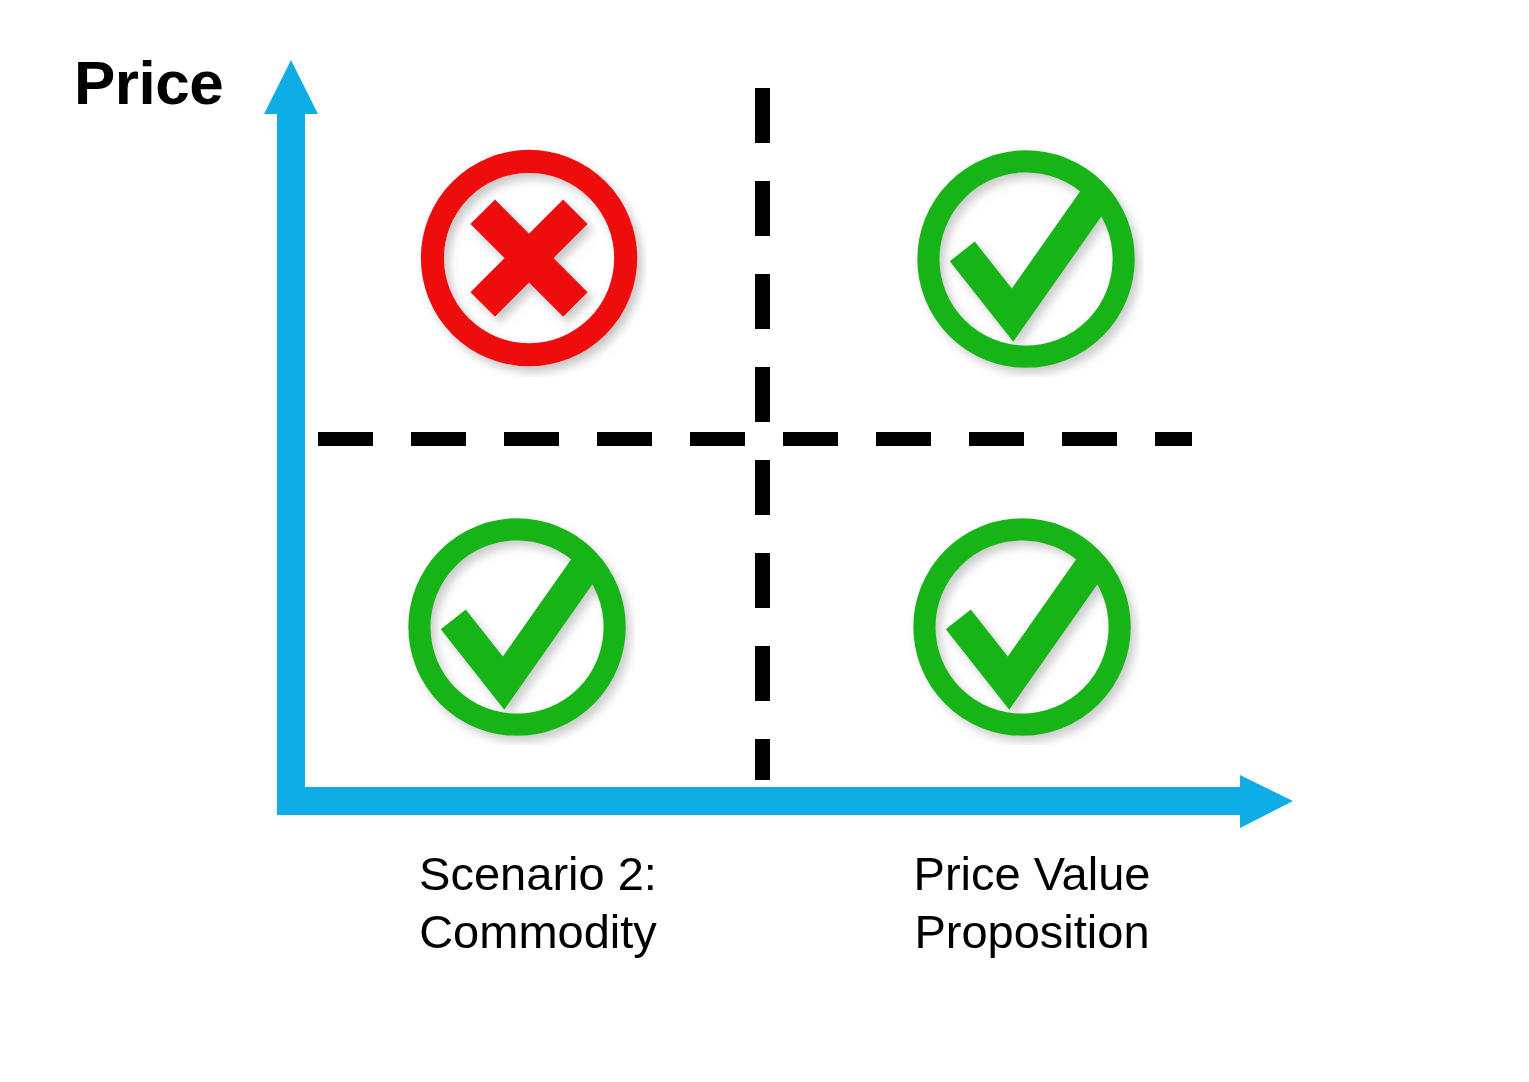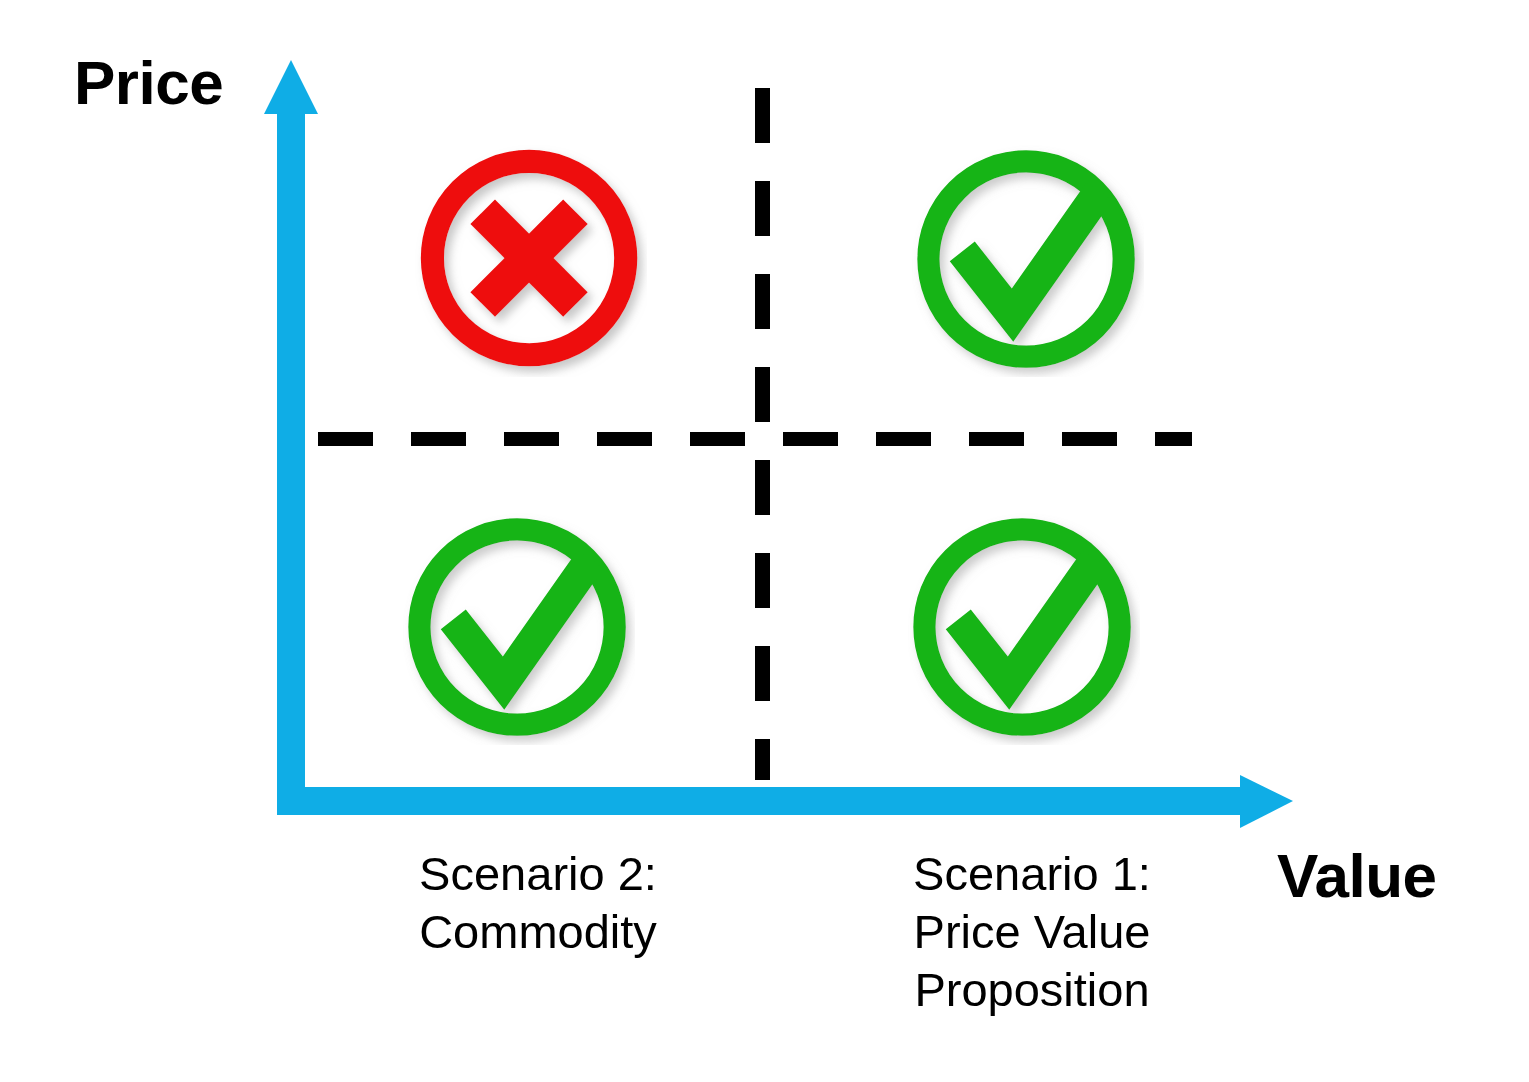--- a/index.html
+++ b/index.html
@@ -118,21 +118,20 @@
     </g>
 
     <g>
       <rect x="277" y="787" width="966" height="28" fill="#0FADE6"></rect>
       <polygon points="1293,801 1240,775 1240,828" fill="#0FADE6"></polygon>
     </g>
   </svg>
 
   <div class="axis-title" id="price-title">Price</div>
 
-  <div class="axis-title" id="value-title">Value</div>
 
   <div class="divider" id="divider-horizontal"></div>
   <div class="divider" id="divider-vertical"></div>
 
   <div class="status-icon" id="icon-top-left">
     <svg viewBox="0 0 240 240" xmlns="http://www.w3.org/2000/svg">
       <defs>
         <filter id="sh1" x="-25%" y="-25%" width="160%" height="160%">
           <feDropShadow dx="5" dy="6" stdDeviation="5" flood-color="#9a9a9a" flood-opacity="0.55"></feDropShadow>
         </filter>
@@ -188,18 +187,17 @@
       </g>
     </svg>
   </div>
 
   <div class="caption" id="caption-left">
     <span class="caption-head">Scenario 2:</span>
     <span class="caption-line">Commodity</span>
   </div>
 
   <div class="caption" id="caption-right">
-    <span class="caption-head">Scenario 1:</span>
     <span class="caption-line">Price Value</span>
     <span class="caption-line">Proposition</span>
   </div>
 
 </div>
 
 </body></html>

